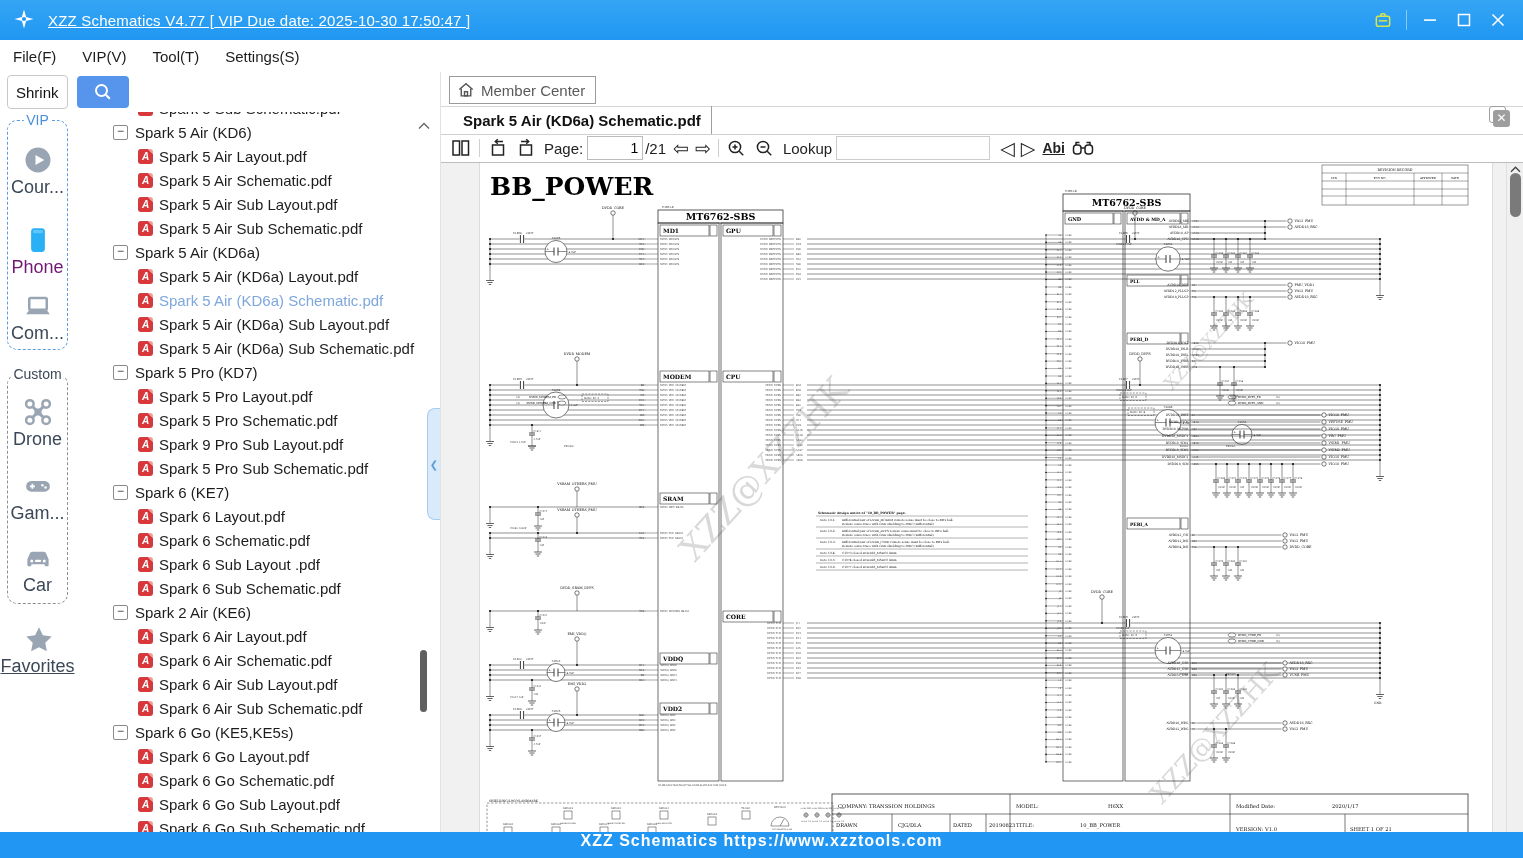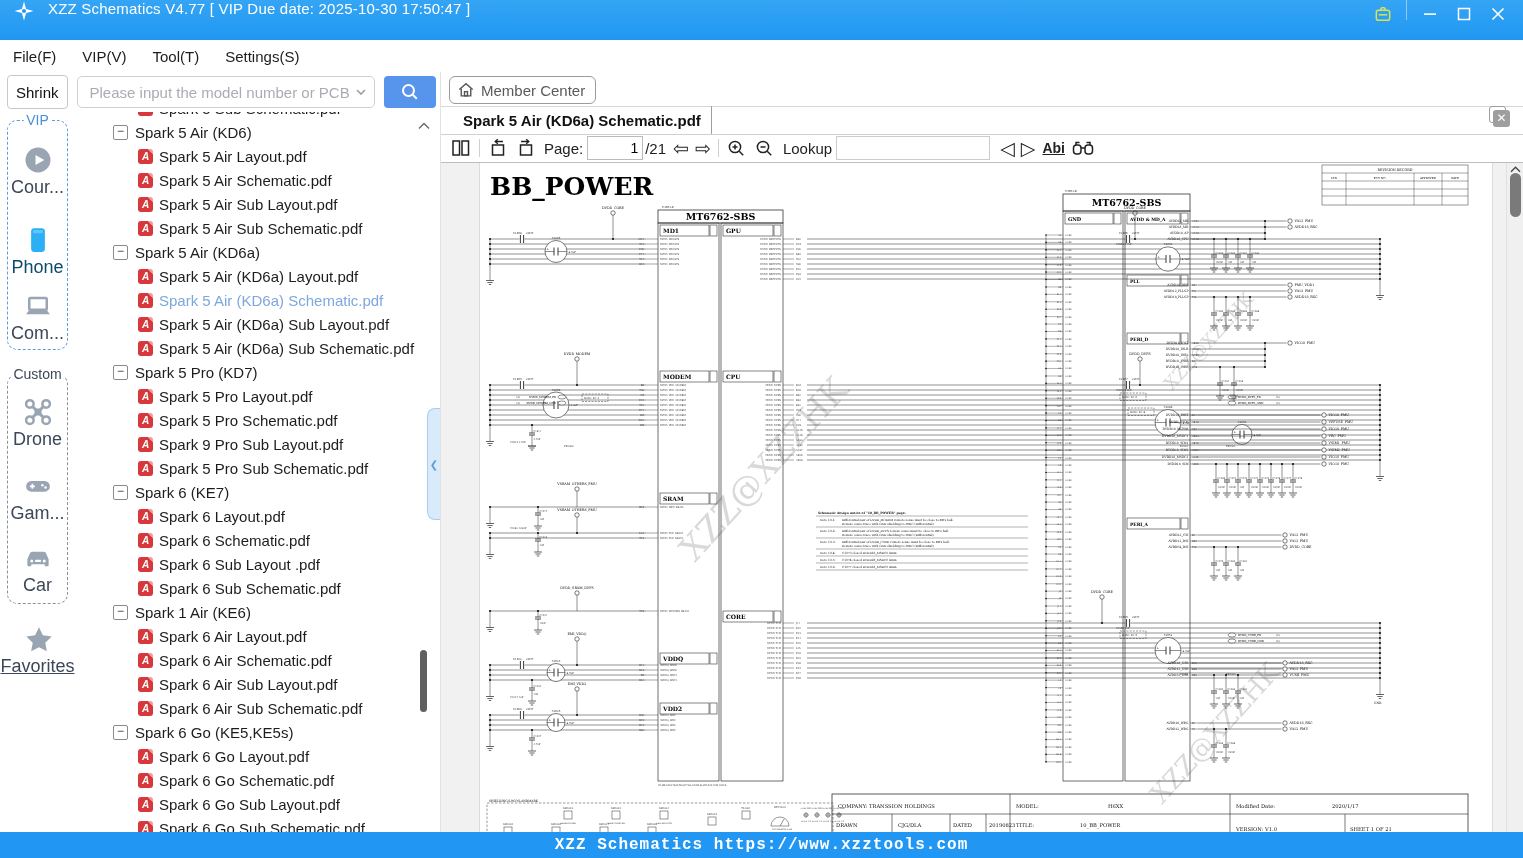--- a/index.html
+++ b/index.html
@@ -1,18 +1,18 @@
 <!DOCTYPE html>
 <html><head>
 <meta charset="utf-8">
 <style>
   html,body{margin:0;padding:0;background:#666;}
   .app{position:relative;width:1523px;height:858px;background:#fff;font-family:"Liberation Sans",sans-serif;overflow:hidden;}
   
-  .titlebar{position:absolute;left:0;top:0;width:100%;height:40px;background:linear-gradient(#35a5f4,#1f97f2);display:flex;color:#fff;}
+  .titlebar{position:absolute;left:0;top:0;width:100%;height:40px;background:linear-gradient(#35a5f4,#1f97f2);display:flex;align-items:center;color:#fff;text-decoration:underline;}
   .titlebar .appicon{margin:0 12px 0 12px;width:24px;height:24px;}
   .titlebar .ttl{font-size:15px;letter-spacing:.2px;}
   .titlebar .spacer{flex:1;}
   .winbtn{width:34px;height:28px;display:flex;align-items:center;justify-content:center;cursor:default;}
   .tsep{width:1px;height:20px;background:rgba(255,255,255,.45);margin:0 6px;}
   
   .menubar{position:absolute;left:0;top:40px;width:100%;height:32px;background:#fff;border-bottom:1px solid #ededed;display:flex;align-items:center;font-size:15px;color:#1c1c1c;}
   .menubar .mi{padding:0 13px;height:100%;display:flex;align-items:center;}
   
   .searchrow{position:absolute;left:0;top:72px;width:440px;height:40px;background:#fff;display:flex;align-items:center;}
@@ -24,57 +24,57 @@
   
   .rail{position:absolute;left:0;top:112px;width:75px;height:720px;background:#fff;font-size:15px;color:#3c4858;}
   .groupbox{position:absolute;left:7px;width:59px;border-radius:10px;}
   .gb-vip{top:8px;height:228px;border:1px dashed #5b9be0;}
   .gb-custom{top:262px;height:228px;border:1px dashed #8a8f98;}
   .gb-label{position:absolute;top:-9px;left:50%;transform:translateX(-50%);background:#fff;padding:0 3px;font-size:14px;white-space:nowrap;}
   .gb-vip .gb-label{color:#4a90d9;}
   .rail-item{position:absolute;left:0;width:100%;text-align:center;}
   .rail-item .ric{display:block;margin:0 auto 2px;width:30px;height:30px;}
   .rail-item .rlab{font-size:18px;color:#3c4858;white-space:nowrap;}
-  .rail-item.active .rlab{color:#0c4a6e;}
+  .rail-item.active .rlab{color:#701a75;}
   .fav{position:absolute;left:0;top:512px;width:75px;text-align:center;text-decoration:underline;}
   
   .tree{position:absolute;left:75px;top:112px;width:365px;height:720px;background:#fff;overflow:hidden;}
   .treeinner{margin-top:-16px;}
   .trow{height:24px;display:flex;align-items:center;font-size:15px;color:#1d1d1d;white-space:nowrap;}
   .trow.group{padding-left:38px;}
   .trow.file{padding-left:63px;}
   .expander{width:13px;height:13px;border:1px solid #8a8a8a;border-radius:2px;font-size:12px;line-height:11px;text-align:center;color:#444;margin-right:7px;flex:none;background:#fff;}
   .pdficon{width:15px;height:15px;border-radius:3px;background:linear-gradient(225deg,#ef9a9b 0 4px,#d6383c 4px);color:#fff;font-size:10px;font-weight:bold;font-style:italic;text-align:center;line-height:15px;margin-right:6px;flex:none;}
   .trow.selected .flabel{color:#7ea7dd;}
   .treecaret{position:absolute;right:10px;top:4px;color:#666;}
   .vthumb{position:absolute;right:13px;top:538px;width:7px;height:62px;background:#5f5f5f;border-radius:4px;}
   .handle{position:absolute;left:427px;top:408px;width:13px;height:112px;background:#d9eafb;border:1px solid #a7cdf2;border-right:none;border-radius:8px 0 0 8px;display:flex;align-items:center;justify-content:center;color:#5d9bd3;font-size:10px;box-sizing:border-box;}
   
   .viewer{position:absolute;left:440px;top:72px;width:1083px;height:760px;background:#fff;border-left:1px solid #e2e2e2;box-sizing:border-box;}
   .memberrow{position:absolute;left:0;top:0;width:100%;height:34px;border-bottom:1px solid #d6d6d6;}
-  .memberbtn{position:absolute;left:8px;top:4px;height:26px;border:1px solid #9b9b9b;border-radius:6px;display:flex;align-items:center;padding:0 10px 0 6px;color:#5a5a5a;font-size:15px;background:#fff;}
+  .memberbtn{position:absolute;left:8px;top:4px;height:26px;border:1px solid #9b9b9b;border-radius:0;display:flex;align-items:center;padding:0 10px 0 6px;color:#5a5a5a;font-size:15px;background:#fff;}
   .tabbar{position:absolute;left:0;top:34px;width:100%;height:28px;border-bottom:1px solid #d0d0d0;}
   .tab{position:absolute;left:0;top:0;height:28px;padding:0 10px 0 22px;display:flex;align-items:center;font-size:15px;font-weight:bold;color:#111;border-right:1px solid #9f9f9f;}
   .closeall{position:absolute;right:13px;top:4px;width:17px;height:17px;background:#9e9e9e;border-radius:3px;color:#fff;font-size:12px;line-height:16px;text-align:center;}
   .closeall::before{content:"";position:absolute;left:-4px;top:-4px;width:15px;height:15px;border:1.5px solid #9e9e9e;border-radius:3px;}
   .toolbar{position:absolute;left:0;top:62px;width:100%;height:28px;border-bottom:1px solid #bdbdbd;display:flex;align-items:center;color:#222;}
   .tbico{display:flex;align-items:center;justify-content:center;height:24px;min-width:24px;margin:0 2px;}
   .tbsep{width:1px;height:18px;background:#cfcfcf;margin:0 4px;}
   .tblabel{font-size:15px;margin:0 4px;}
   .pageinput{width:48px;height:20px;border:1px solid #bbb;font-size:14px;text-align:right;padding-right:4px;font-family:"Liberation Sans",sans-serif;outline:none;}
   .lookupinput{width:148px;height:20px;border:1px solid #ccc;outline:none;font-family:"Liberation Sans",sans-serif;font-size:14px;}
   .uarrow{font-size:19px;margin:0 3px;color:#222;}
   .abitxt{font-size:14px;font-weight:bold;text-decoration:underline;margin:0 4px;}
   .canvas{position:absolute;left:0;top:91px;width:100%;height:669px;background:#f1f1f1;overflow:hidden;}
   .page{position:absolute;left:38px;top:0;width:1012px;height:669px;background:#fff;border-left:1px solid #dcdcdc;border-right:1px solid #dcdcdc;}
   .vscroll{position:absolute;right:0;top:0;width:17px;height:100%;background:#f0f0f0;border-left:1px solid #e0e0e0;box-sizing:border-box;}
   .vscroll .car{position:absolute;left:3px;top:1px;color:#555;font-size:10px;}
   .vscroll .th{position:absolute;left:3px;top:10px;width:11px;height:44px;background:#7a7a7a;border-radius:6px;}
   
-  .statusbar{position:absolute;left:0;top:832px;width:100%;height:26px;background:#2196f3;display:flex;align-items:center;justify-content:center;color:#fff;font-family:Liberation Mono, monospace;font-size:16px;font-weight:bold;letter-spacing:1px;}
+  .statusbar{position:absolute;left:0;top:832px;width:100%;height:26px;background:#2196f3;display:flex;align-items:flex-start;justify-content:center;color:#fff;font-family:Liberation Sans, sans-serif;font-size:16px;font-weight:bold;letter-spacing:1px;}
   svg text{font-family:"DejaVu Serif",serif;}
 </style>
 </head>
 <body>
 
 <div class="app">
 
   <div class="titlebar">
     <span class="appicon">
       <svg viewBox="0 0 24 24" width="24" height="24">
@@ -111,26 +111,20 @@
 
   <div class="menubar">
     <span class="mi">File(F)</span>
     <span class="mi">VIP(V)</span>
     <span class="mi">Tool(T)</span>
     <span class="mi">Settings(S)</span>
   </div>
 
   <div class="searchrow">
     <span class="shrinkbtn">Shrink</span>
-    <span class="srchinput">
-      <input placeholder="Please input the model number or PCB" style="">
-      <svg width="14" height="14" viewBox="0 0 14 14" fill="none" stroke="#9aa0a6" stroke-width="1.6">
-          <path d="M3 5l4 4 4-4"></path>
-        </svg>
-    </span>
     <span class="srchbtn">
       <svg width="22" height="22" viewBox="0 0 22 22" fill="none" stroke="#fff" stroke-width="2">
           <circle cx="9.5" cy="9.5" r="5.5"></circle>
           <path d="M13.8 13.8l4 4"></path>
         </svg>
     </span>
   </div>
 
   <div class="rail">
     <div class="groupbox gb-vip">
@@ -278,21 +272,21 @@
         <div class="trow file">
           <span class="pdficon">A</span>
           <span class="flabel">Spark 6 Sub Layout .pdf</span>
         </div>
         <div class="trow file">
           <span class="pdficon">A</span>
           <span class="flabel">Spark 6 Sub Schematic.pdf</span>
         </div>
         <div class="trow group">
           <span class="expander">−</span>
-          <span class="glabel">Spark 1 Air (KE6)</span>
+          <span class="glabel">Spark 2 Air (KE6)</span>
         </div>
         <div class="trow file">
           <span class="pdficon">A</span>
           <span class="flabel">Spark 6 Air Layout.pdf</span>
         </div>
         <div class="trow file">
           <span class="pdficon">A</span>
           <span class="flabel">Spark 6 Air Schematic.pdf</span>
         </div>
         <div class="trow file">

